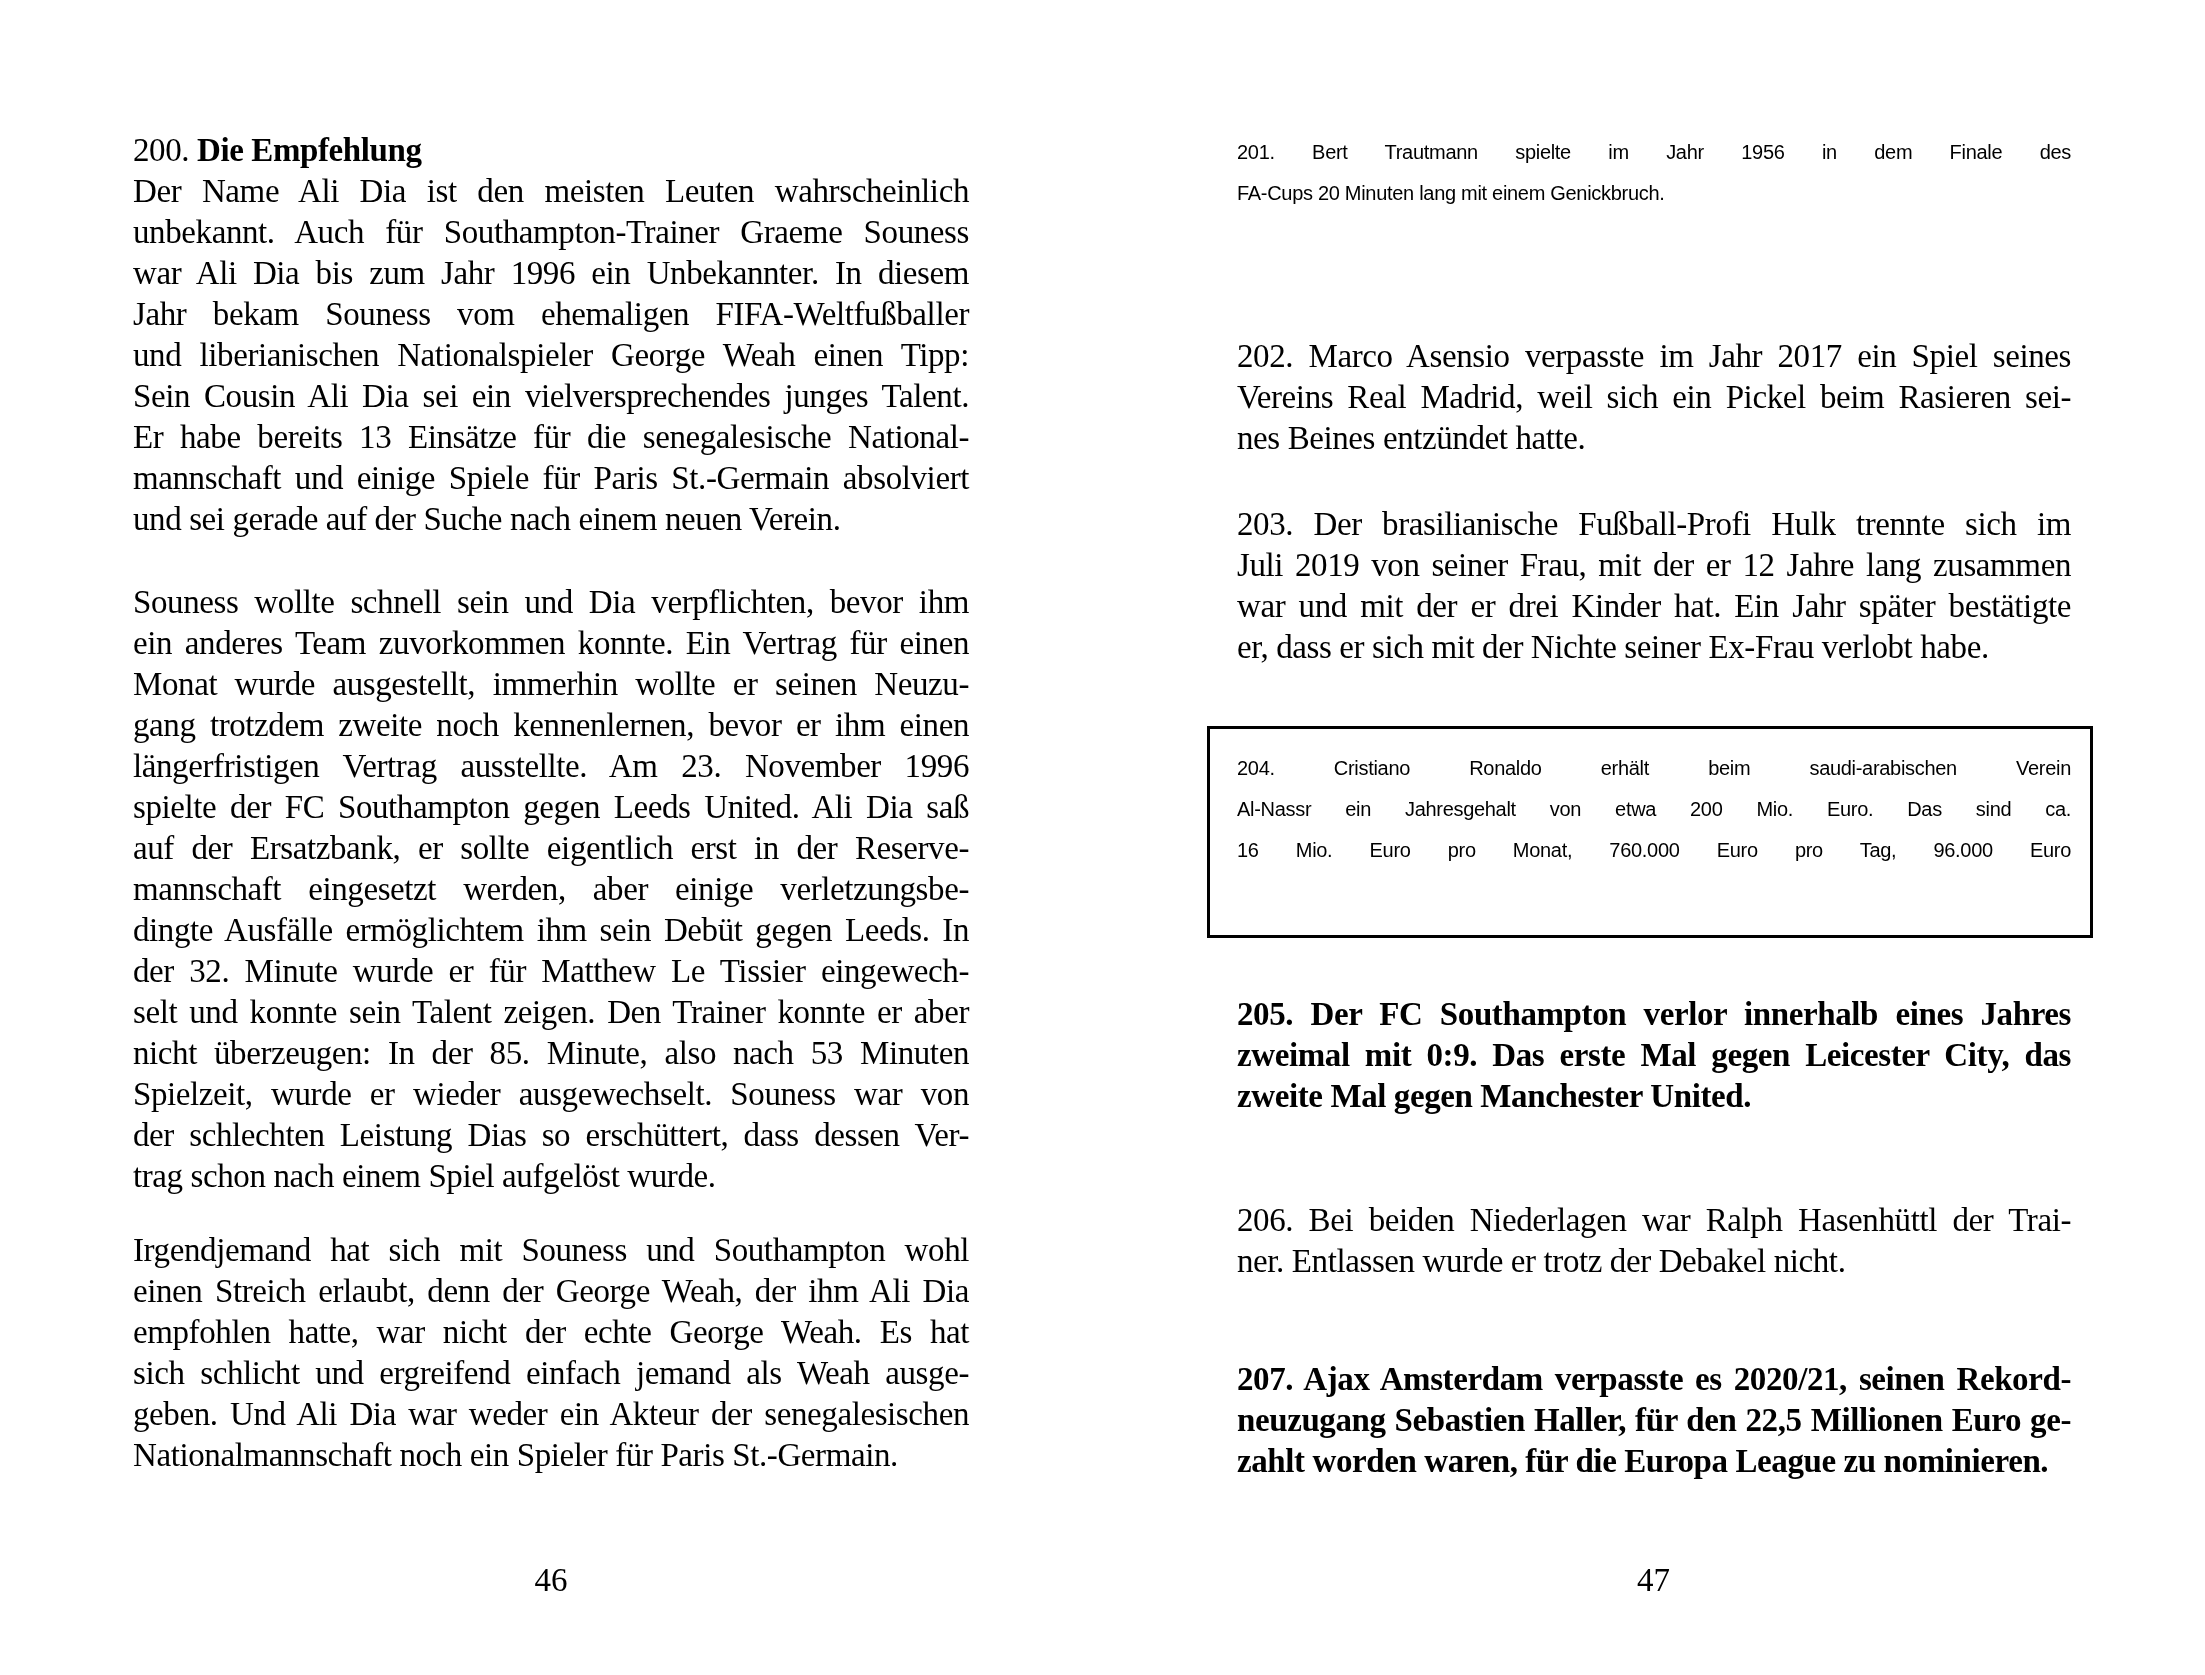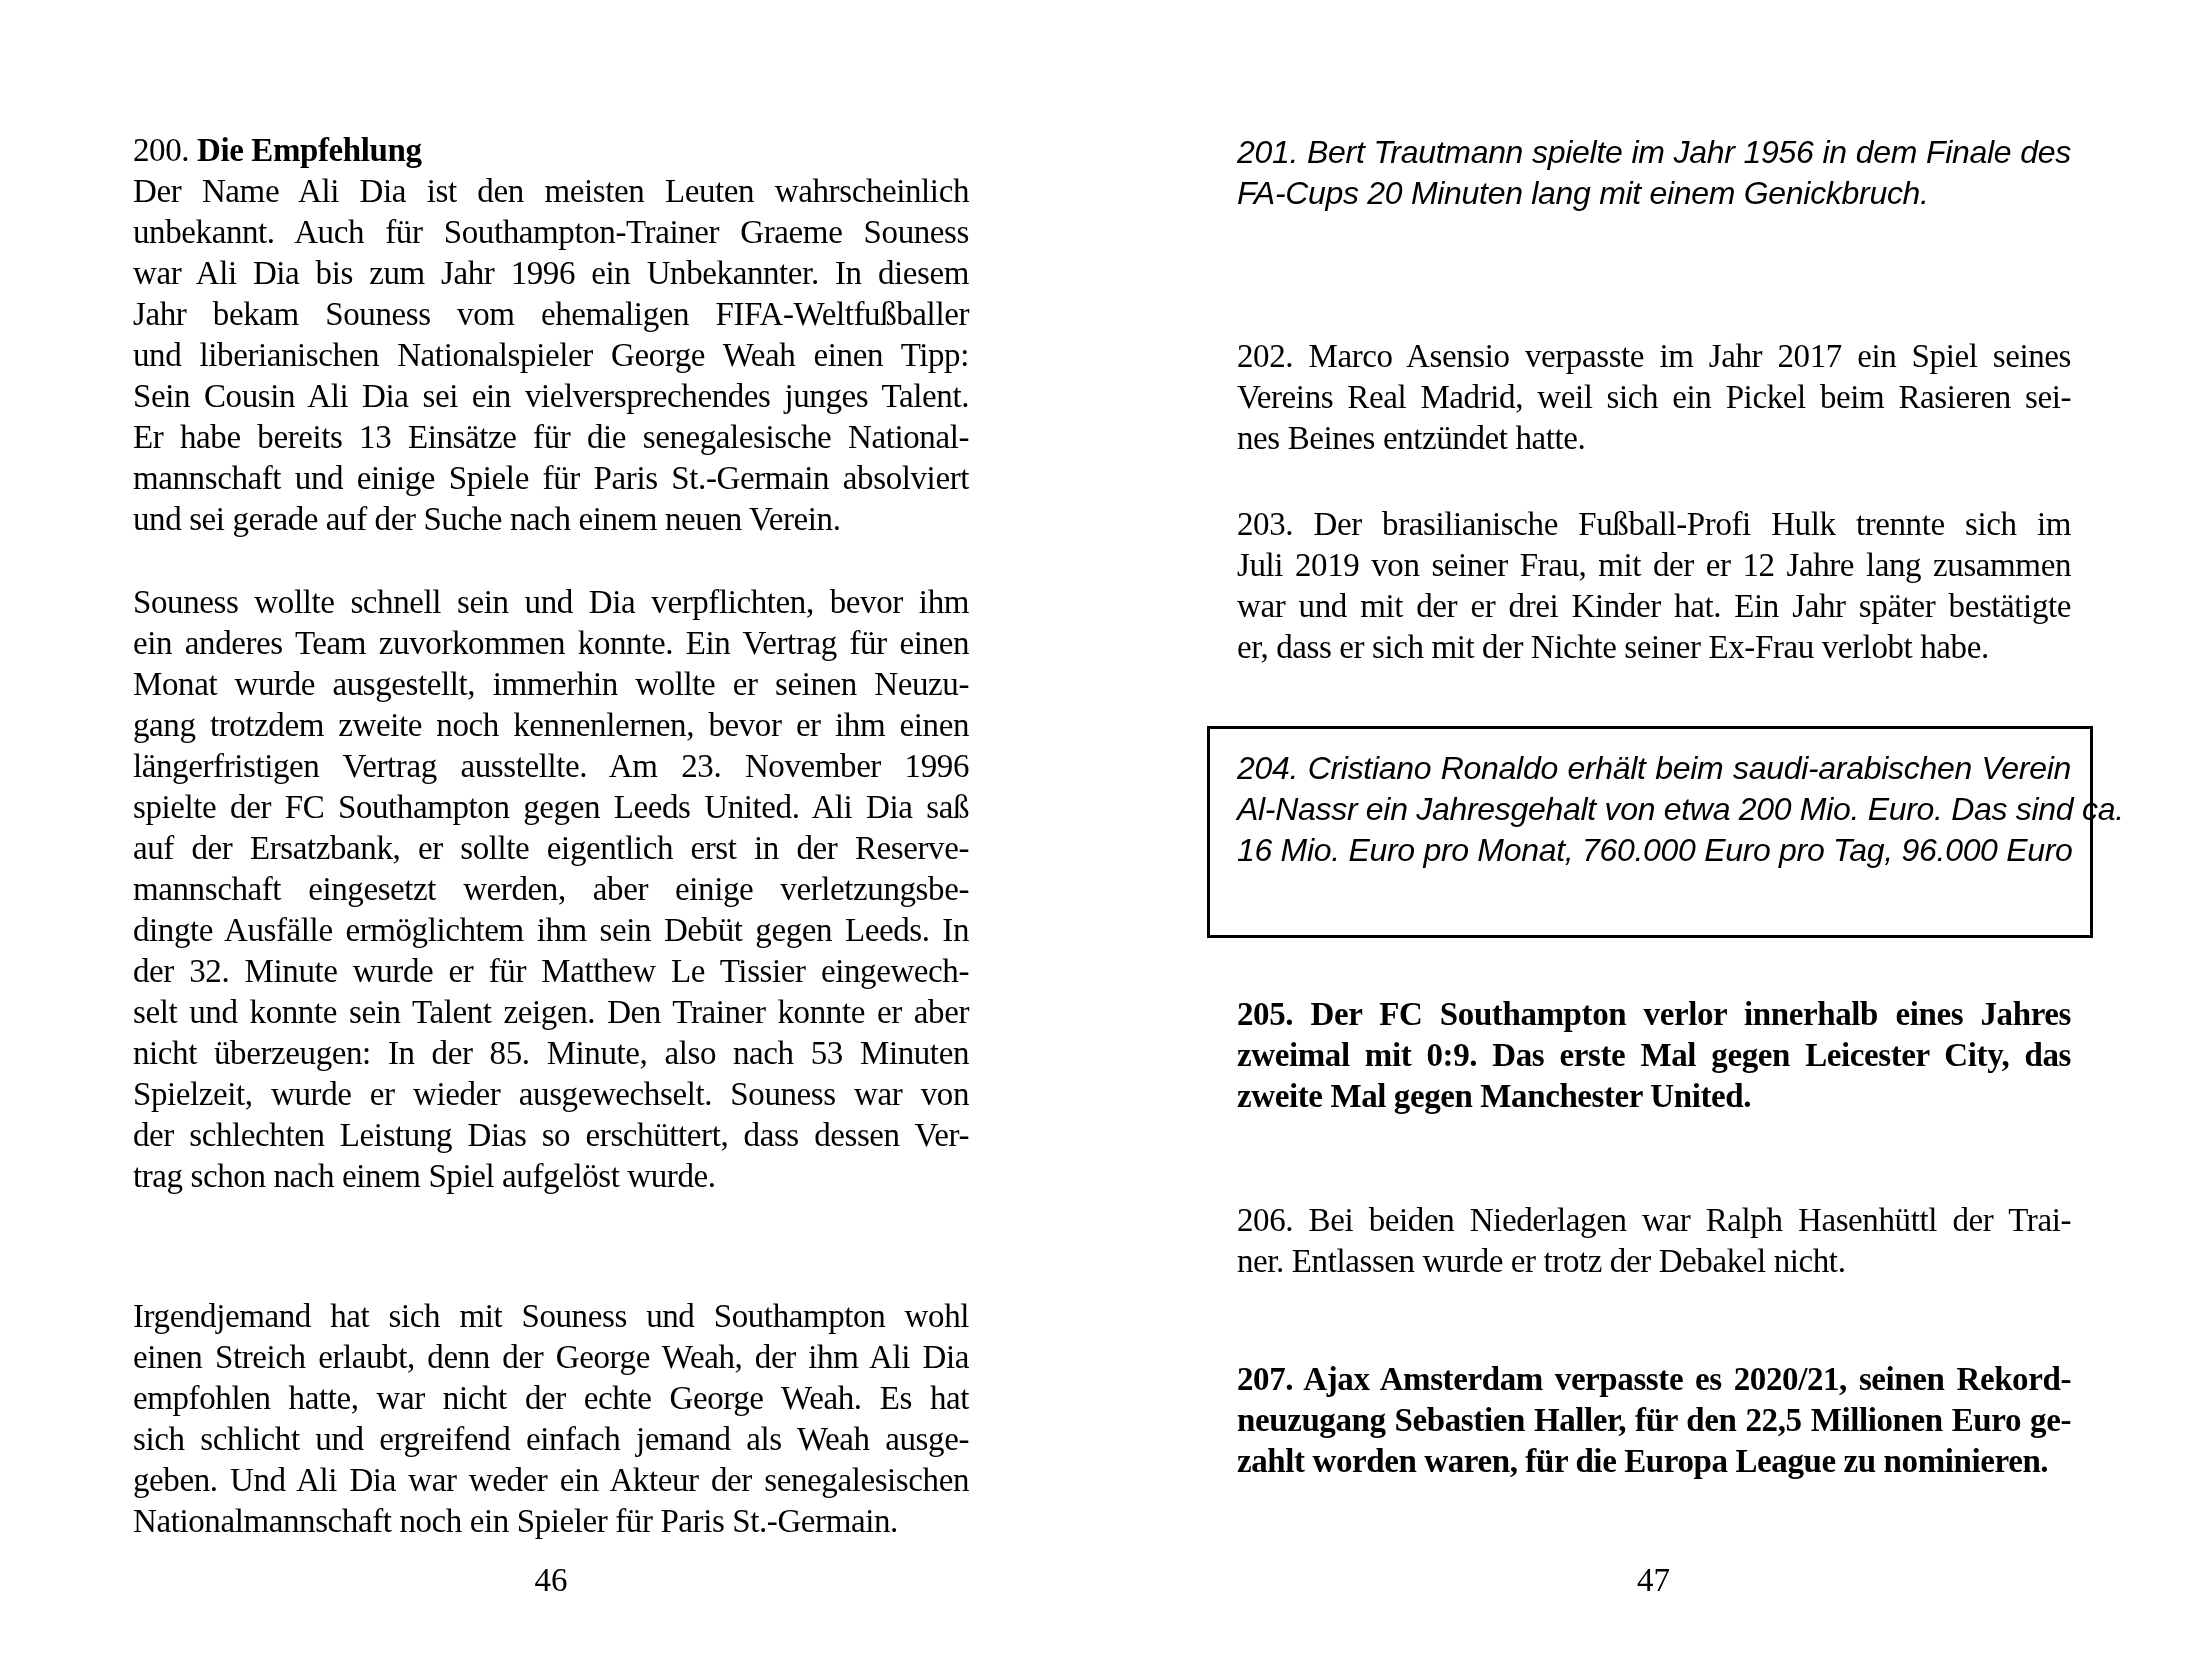--- a/index.html
+++ b/index.html
@@ -28,22 +28,21 @@
   }
   #page-left .col { left: 133px; width: 836px; }
   #page-right .col { left: 135px; width: 834px; }
 
   .serif {
     font-family: "Liberation Serif", "DejaVu Serif", serif;
     font-size: 33px;
   }
   .sans {
     font-family: "Liberation Sans", "DejaVu Sans", sans-serif;
-    font-size: 32px;
-    font-style: italic;
+    font-size: 20px;
   }
 
   
   .ln {
     display: block;
     height: 41px;
     line-height: 41px;
     white-space: nowrap;
     text-align: justify;
     text-align-last: justify;
@@ -119,21 +118,21 @@
       <span class="ln">mannschaft eingesetzt werden, aber einige verletzungsbe-</span>
       <span class="ln">dingte Ausfälle ermöglichtem ihm sein Debüt gegen Leeds. In</span>
       <span class="ln">der 32. Minute wurde er für Matthew Le Tissier eingewech-</span>
       <span class="ln">selt und konnte sein Talent zeigen. Den Trainer konnte er aber</span>
       <span class="ln">nicht überzeugen: In der 85. Minute, also nach 53 Minuten</span>
       <span class="ln">Spielzeit, wurde er wieder ausgewechselt. Souness war von</span>
       <span class="ln">der schlechten Leistung Dias so erschüttert, dass dessen Ver-</span>
       <span class="ln last">trag schon nach einem Spiel aufgelöst wurde.</span>
     </div>
 
-    <div class="block" style="top:1296px;">
+    <div class="block" style="top:1230px;">
       <span class="ln">Irgendjemand hat sich mit Souness und Southampton wohl</span>
       <span class="ln">einen Streich erlaubt, denn der George Weah, der ihm Ali Dia</span>
       <span class="ln">empfohlen hatte, war nicht der echte George Weah. Es hat</span>
       <span class="ln">sich schlicht und ergreifend einfach jemand als Weah ausge-</span>
       <span class="ln">geben. Und Ali Dia war weder ein Akteur der senegalesischen</span>
       <span class="ln last">Nationalmannschaft noch ein Spieler für Paris St.-Germain.</span>
     </div>
   </div>
 
   <div class="page-number" style="left:0;width:1102px;">46</div>

